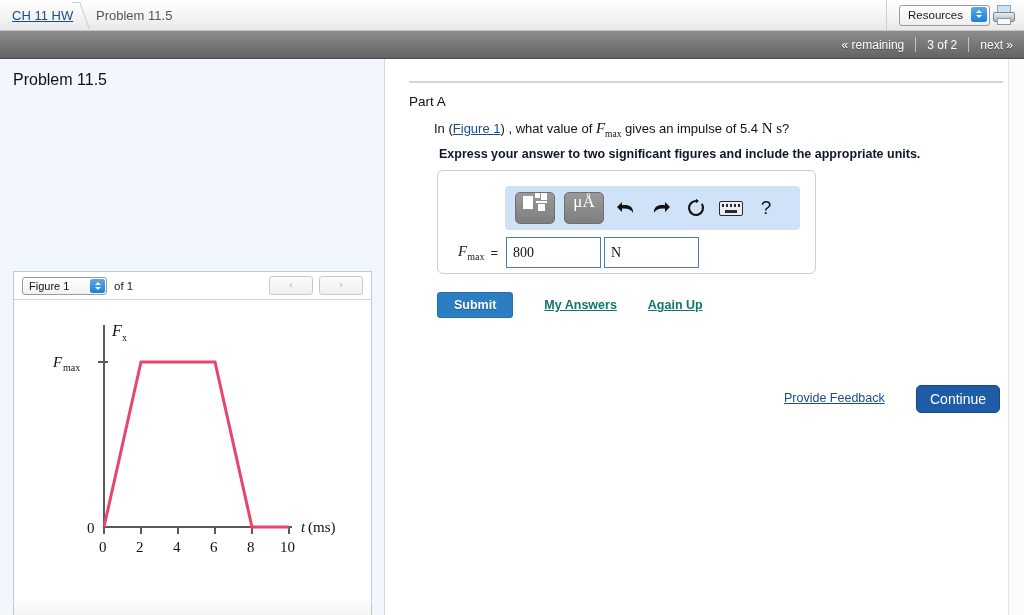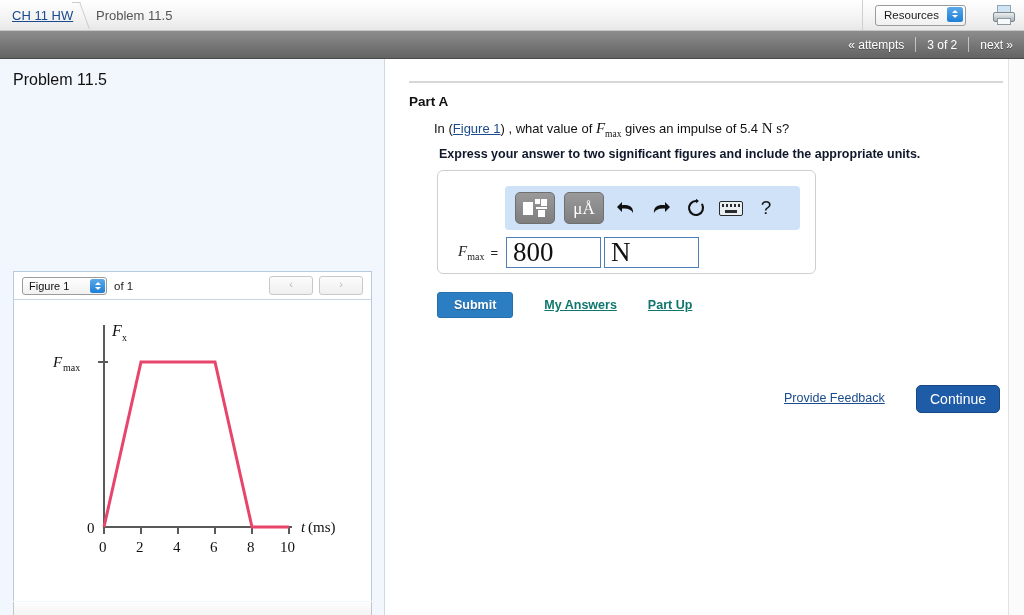--- a/index.html
+++ b/index.html
@@ -37,21 +37,21 @@
     border-right: 1px solid #cdcdcd; border-top: 1px solid #cdcdcd;
     transform: skewX(20deg);
   }
   .crumb-current {
     position: absolute; left: 96px; top: 8px;
     font-size: 13px; color: #555;
   }
   .topbar-right {
     position: absolute; right: 0; top: 0; height: 30px;
     border-left: 1px solid #cfcfcf;
-    display: flex; align-items: center; gap: 26px;
+    display: flex; align-items: center; gap: 2px;
     padding: 0 10px 0 12px;
     box-sizing: border-box;
   }
   .res-select {
     position: relative;
     display: inline-flex; align-items: center;
     height: 19px; padding: 0 26px 0 8px;
     border: 1px solid #9b9b9b; border-radius: 3px;
     background: linear-gradient(to bottom, #ffffff, #f0f0f0);
     font-size: 11.5px; color: #1a1a1a; cursor: pointer;
@@ -153,21 +153,21 @@
   .figure-foot {
     position: absolute; left: 13px; top: 543px; width: 359px; height: 36px;
     border: 1px solid #c4c4c4; border-top: none;
     background: linear-gradient(to bottom, #fdfdfd, #e4e4e4);
     box-sizing: border-box;
   }
 
   
   .content { position: absolute; left: 386px; top: 59px; width: 638px; height: 556px; background: #fff; }
   .hr { position: absolute; left: 23px; top: 22px; width: 594px; height: 2px; background: #d7d7d7; }
-  .part-title { position: absolute; left: 23px; top: 35px; font-size: 13.5px; font-weight: bold; color: #111; }
+  .part-title { position: absolute; left: 23px; top: 35px; font-size: 13.5px; font-weight: normal; color: #111; }
   .qtext { position: absolute; left: 48px; top: 61px; font-size: 13px; color: #111; }
   .qtext a { color: #1a4b8c; text-decoration: underline; }
   .mathv { font-family: "Liberation Serif", serif; font-style: italic; font-size: 15px; }
   .mathv sub { font-style: normal; font-size: 9.5px; }
   .mathu { font-family: "Liberation Serif", serif; font-size: 15px; }
   .instr { position: absolute; left: 53px; top: 88px; font-size: 12.5px; font-weight: bold; color: #0f172a; }
 
   .answer-box {
     position: absolute; left: 51px; top: 111px; width: 379px; height: 104px;
     border: 1px solid #cfcfcf; border-radius: 6px; background: #fff;
@@ -176,21 +176,21 @@
   .mq-toolbar {
     position: absolute; left: 67px; top: 15px; width: 295px; height: 44px;
     background: #cfe2f7; border-radius: 4px;
     display: flex; align-items: center; gap: 9px; padding: 0 10px;
     box-sizing: border-box;
   }
   .tb-btn {
     width: 38px; height: 30px; border-radius: 5px;
     background: linear-gradient(to bottom, #9a9a9a, #7e7e7e);
     border: 1px solid #6f6f6f;
-    display: flex; align-items: center; justify-content: center;
+    display: flex; justify-content: center;
     cursor: pointer;
   }
   .tmpl { position: relative; width: 24px; height: 18px; }
   .tmpl .b1 { position: absolute; left: 0; top: 3px; width: 10px; height: 13px; background: #fff; }
   .tmpl .b2 { position: absolute; left: 12px; top: 0px; width: 5px; height: 5px; background: #fff; }
   .tmpl .b3 { position: absolute; left: 18px; top: 0px; width: 6px; height: 7px; background: #fff; }
   .tmpl .b4 { position: absolute; left: 13px; top: 8px; width: 11px; height: 1.5px; background: #fff; }
   .tmpl .b5 { position: absolute; left: 15px; top: 11px; width: 7px; height: 7px; background: #fff; }
   .ua { color: #fff; font-family: "Liberation Serif", serif; font-size: 17px; line-height: 1; }
   .icon-btn {
@@ -211,21 +211,21 @@
     background: #2b2b2b;
   }
   .qmark { font-size: 19px; color: #111; font-family: "Liberation Sans", sans-serif; }
 
   .ans-row { position: absolute; left: 20px; top: 66px; display: flex; align-items: center; }
   .ans-label { font-family: "Liberation Serif", serif; font-size: 15px; font-style: italic; margin-right: 4px; }
   .ans-label sub { font-style: normal; font-size: 10px; }
   .eq { font-size: 13px; margin: 0 8px 0 2px; }
   .ansfield {
     width: 95px; height: 31px; border: 1px solid #4f7dba; background: #fff;
-    font-family: "Liberation Serif", serif; font-size: 27px; color: #111;
+    font-family: "Liberation Serif", serif; font-size: 14px; color: #111;
     padding: 0 6px; box-sizing: border-box; outline: none;
   }
   .ansfield.unit { width: 95px; margin-left: 3px; }
 
   .btn-row { position: absolute; left: 437px; top: 292px; display: flex; align-items: center; gap: 31px; }
   .submit-btn {
     background: #2b7ec1; border: 1px solid #2471ad; border-radius: 3px;
     color: #fff; font-size: 12.5px; font-weight: bold;
     padding: 5px 16px; cursor: pointer;
     text-shadow: 0 1px 1px rgba(0,0,0,.3);
@@ -272,21 +272,21 @@
       </div>
       <div class="printer">
         <span class="paper"></span>
         <span class="body"></span>
         <span class="out"></span>
       </div>
     </div>
   </div>
 
   <div class="navbar">
-    <div class="nav-item">« attempts</div>
+    <div class="nav-item">« remaining</div>
     <div class="divider"></div>
     <div class="pagecount">3 of 2</div>
     <div class="divider"></div>
     <div class="nav-item">next »</div>
   </div>
 
   <div class="leftpanel">
     <div class="problem-title">Problem 11.5</div>
 
     <div class="figure-box">
@@ -399,21 +399,21 @@
         <span class="ans-label"><span>F</span><sub>max</sub></span>
         <span class="eq">=</span>
         <input class="ansfield" value="800" style="">
         <input class="ansfield unit" value="N" style="">
       </div>
     </div>
 
     <div class="btn-row" style="left:51px; top:233px;">
       <button class="submit-btn">Submit</button>
       <span class="linkbtn">My Answers</span>
-      <span class="linkbtn">Part Up</span>
+      <span class="linkbtn">Again Up</span>
     </div>
 
 
     <div class="feedback-link" style="left:398px; top:332px;">Provide Feedback</div>
     <button class="continue-btn" style="left:530px; top:326px;">Continue</button>
   </div>
 
   <div class="scrollstrip"></div>
 </div>
 

